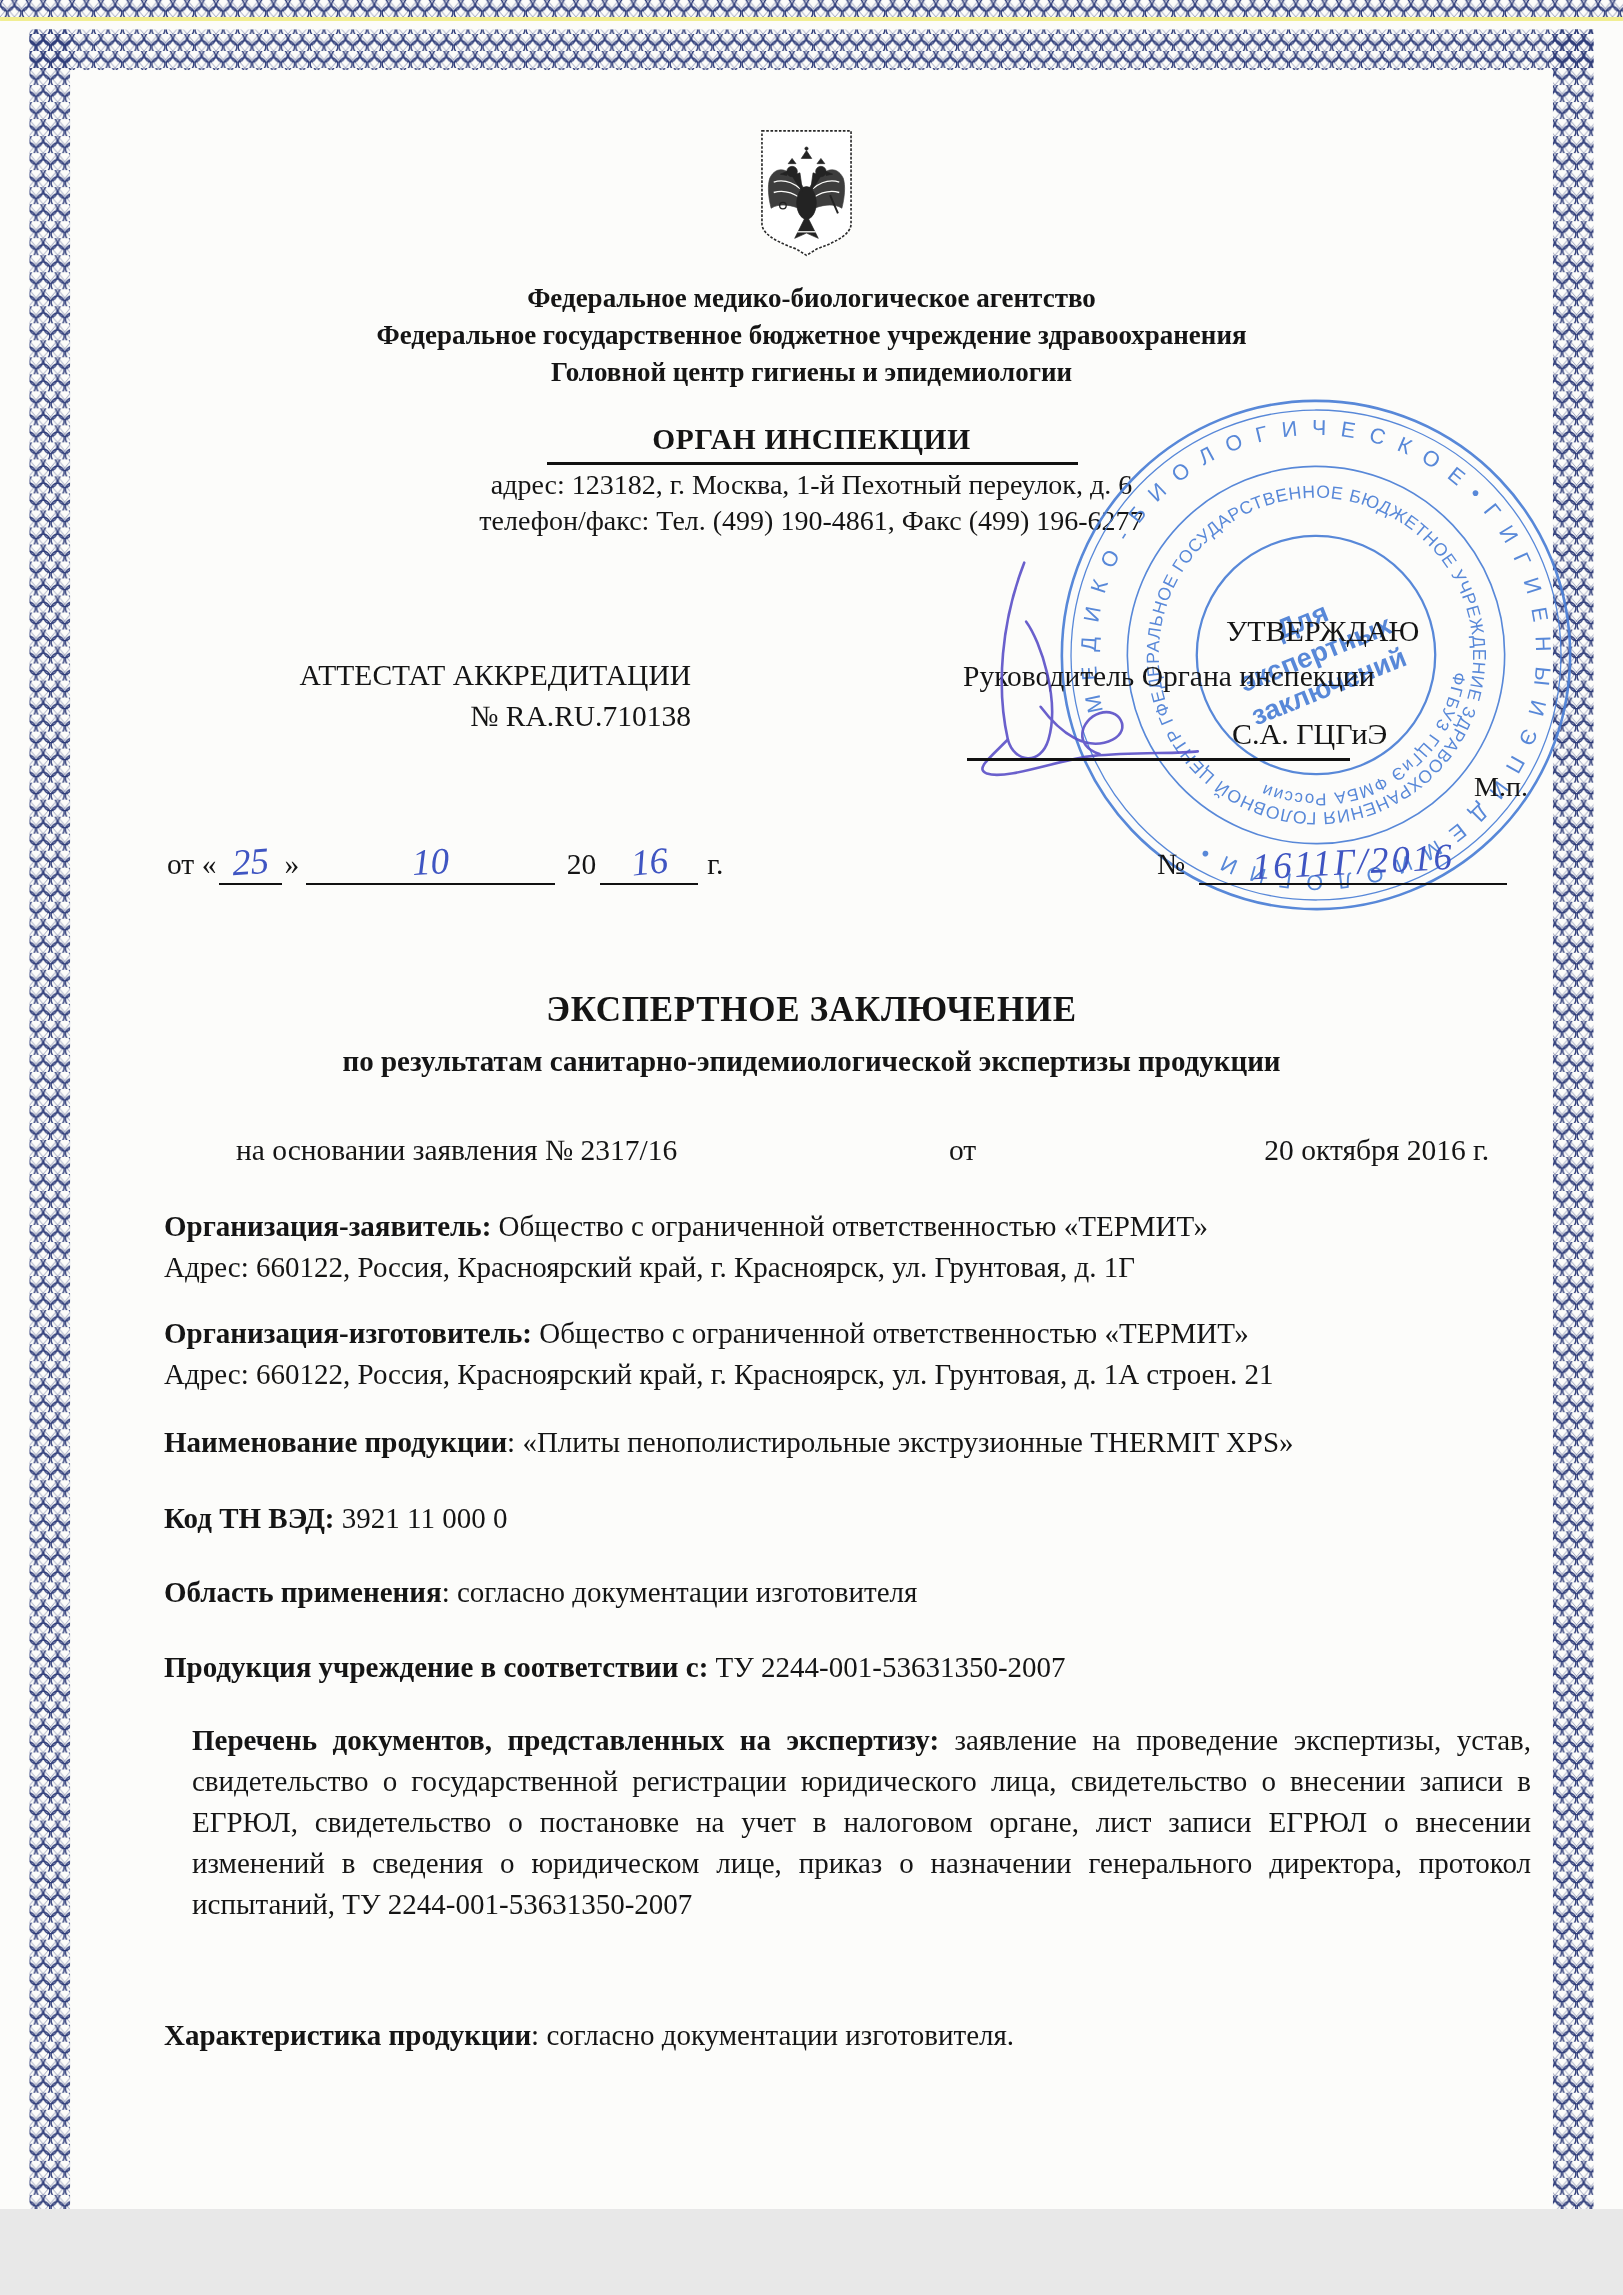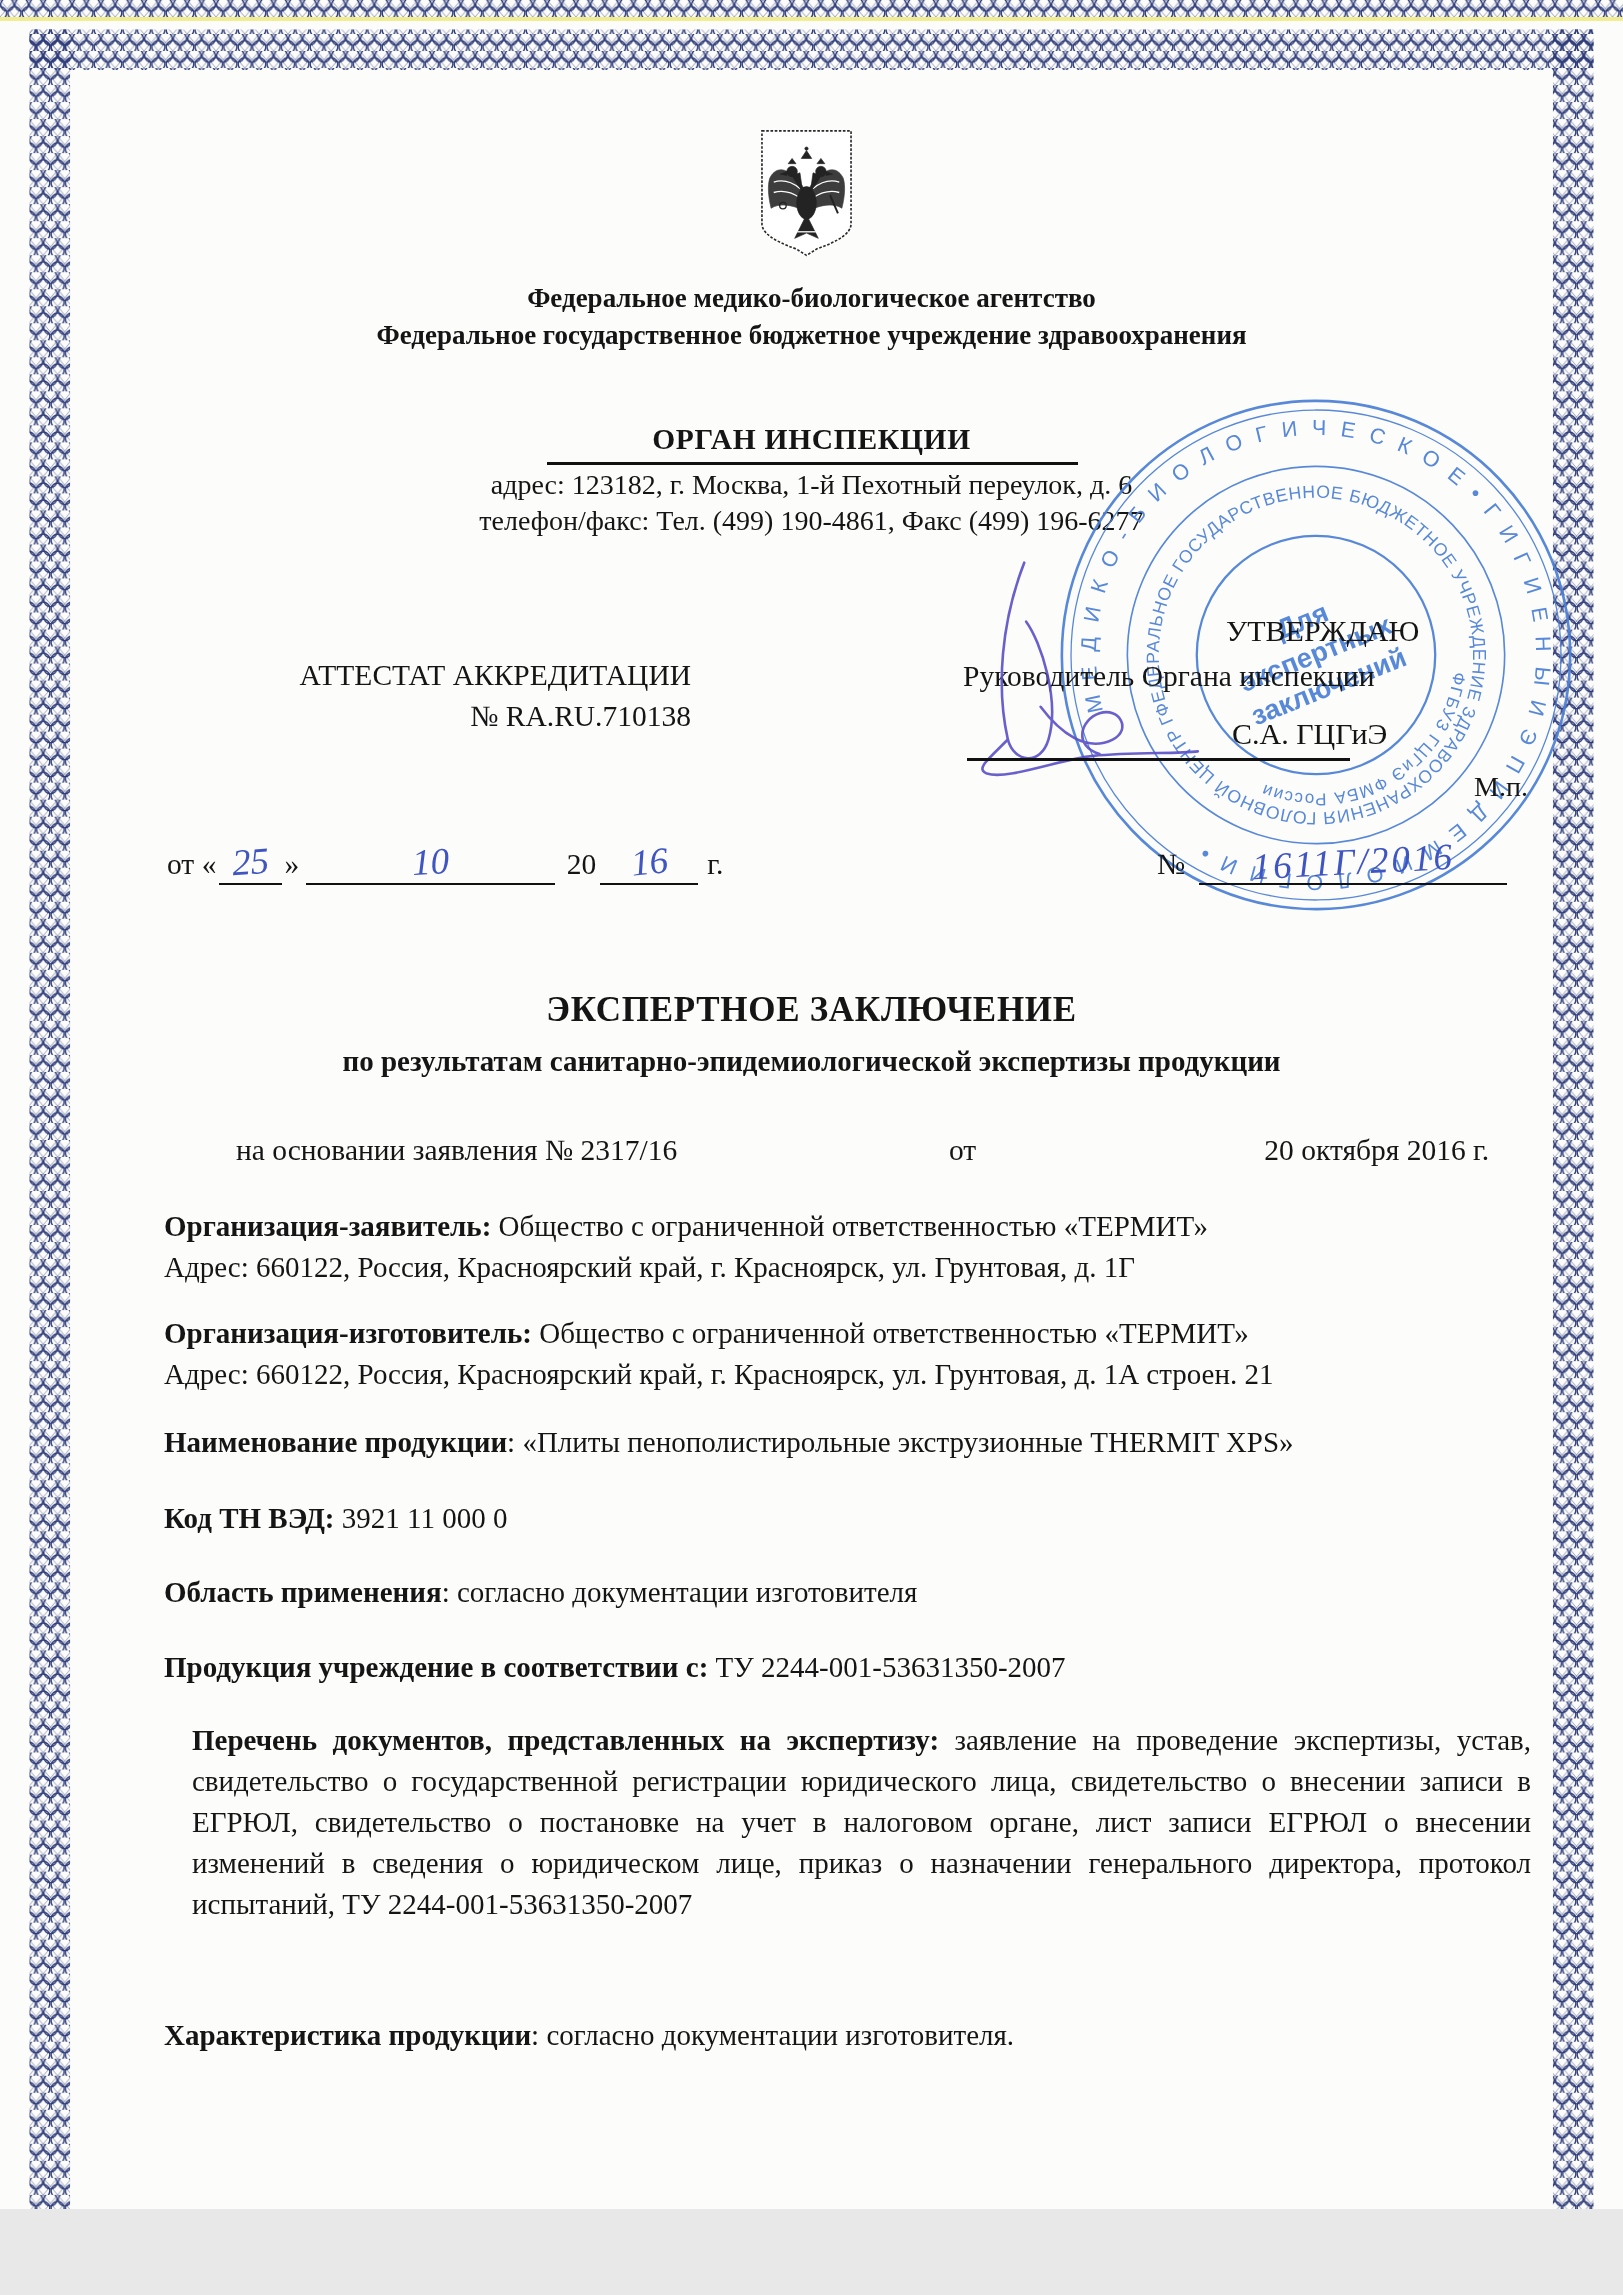--- a/index.html
+++ b/index.html
@@ -96,20 +96,21 @@
       <circle cx="80" cy="33" r="2.5"></circle>
 
       <circle cx="44" cy="120" r="5" fill="none" stroke-width="2"></circle>
       <path d="M116,104 L128,132" stroke-width="3"></path>
     </g>
   </svg>
 
   <div class="abs centered hdr-org" style="top:280px">
     <div>Федеральное медико-биологическое агентство</div>
     <div>Федеральное государственное бюджетное учреждение здравоохранения</div>
+    <div>Головной центр гигиены и эпидемиологии</div>
   </div>
 
   <div class="abs centered inspection-title" style="top:423px">ОРГАН ИНСПЕКЦИИ</div>
   <div class="abs inspection-underline" style="left:547px;top:462px;width:531px"></div>
 
   <div class="abs centered hdr-line" style="top:469px">адрес: 123182, г. Москва, 1-й Пехотный переулок, д. 6</div>
   <div class="abs centered hdr-line" style="top:505px">телефон/факс: Тел. (499) 190-4861, Факс (499) 196-6277</div>
 
   <div class="abs stamp-wrap noselect" style="left:1054px;top:393px;width:524px;height:524px">
     <svg width="524" height="524" viewBox="0 0 800 800">

